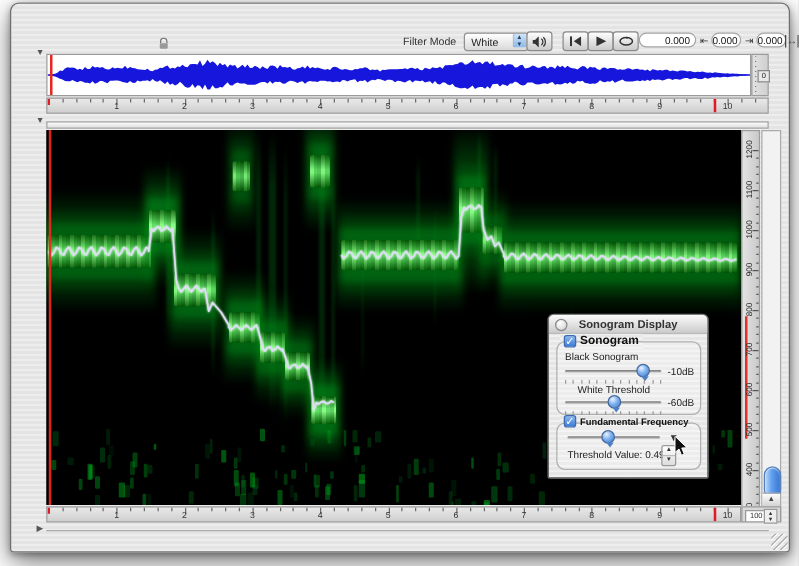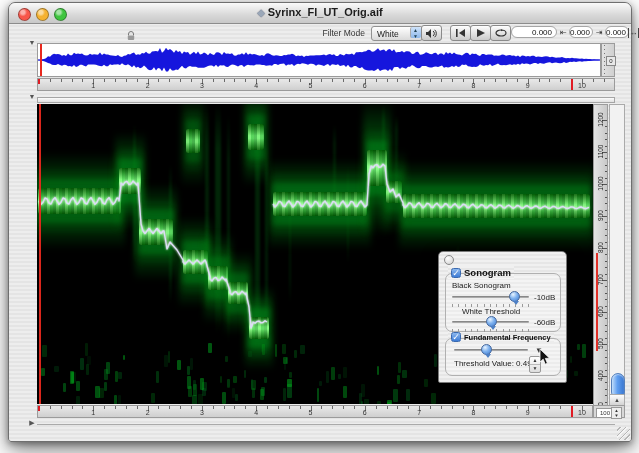--- a/index.html
+++ b/index.html
@@ -110,26 +110,20 @@
   #stepper div{height:7px;}
   #stepper .dv{border-top:1px solid #bbb;}
   #mcursor{position:absolute;z-index:60;}
 </style>
 </head>
 <body>
 
 <div id="stage">
   <div id="win">
 
-    <div id="titlebar">
-      <span class="tl" style="--c:#f8564a;left:9px"></span>
-      <span class="tl" style="--c:#f5b231;left:27px"></span>
-      <span class="tl" style="--c:#3fc53f;left:45px"></span>
-      <div id="title"><span class="doc">◆ </span><span>Syrinx_Fl_UT_Orig.aif</span></div>
-    </div>
 
     <div id="toolbar">
       <span id="lock">
         <svg width="8" height="10" viewBox="0 0 8 10">
             <path d="M1.5 4.5 V3 a2.5 2.5 0 0 1 5 0 V4.5" fill="none" stroke="#777" stroke-width="1"></path>
             <rect x="0.8" y="4.5" width="6.4" height="4.5" rx="1" fill="#999"></rect>
           </svg>
       </span>
       <span id="filterlabel">Filter Mode</span>
       <div id="popup">
@@ -554,20 +548,21 @@
     <div id="cornerbox">
       <div id="zoomval">100</div>
       <div id="cornstep">▲<br>▼</div>
     </div>
 
     <span class="disc" style="left:18px;top:416px">▶</span>
     <div id="hline"></div>
     <div id="grip"></div>
 
     <div id="panel">
+      <div id="ptitle"><span>Sonogram Display</span></div>
       <div id="pclose"></div>
 
       <div class="group" style="top:21px;height:57px"></div>
       <div class="legend" style="left:12px;top:15px">
         <span class="bg"></span>
         <span class="checkbox">✓</span>
         <span class="leglab">Sonogram</span>
       </div>
       <span class="small abs" style="left:13px;top:29px">Black Sonogram</span>
       <div class="slider" id="sl1" style="left:13px;top:39px;width:77px">

